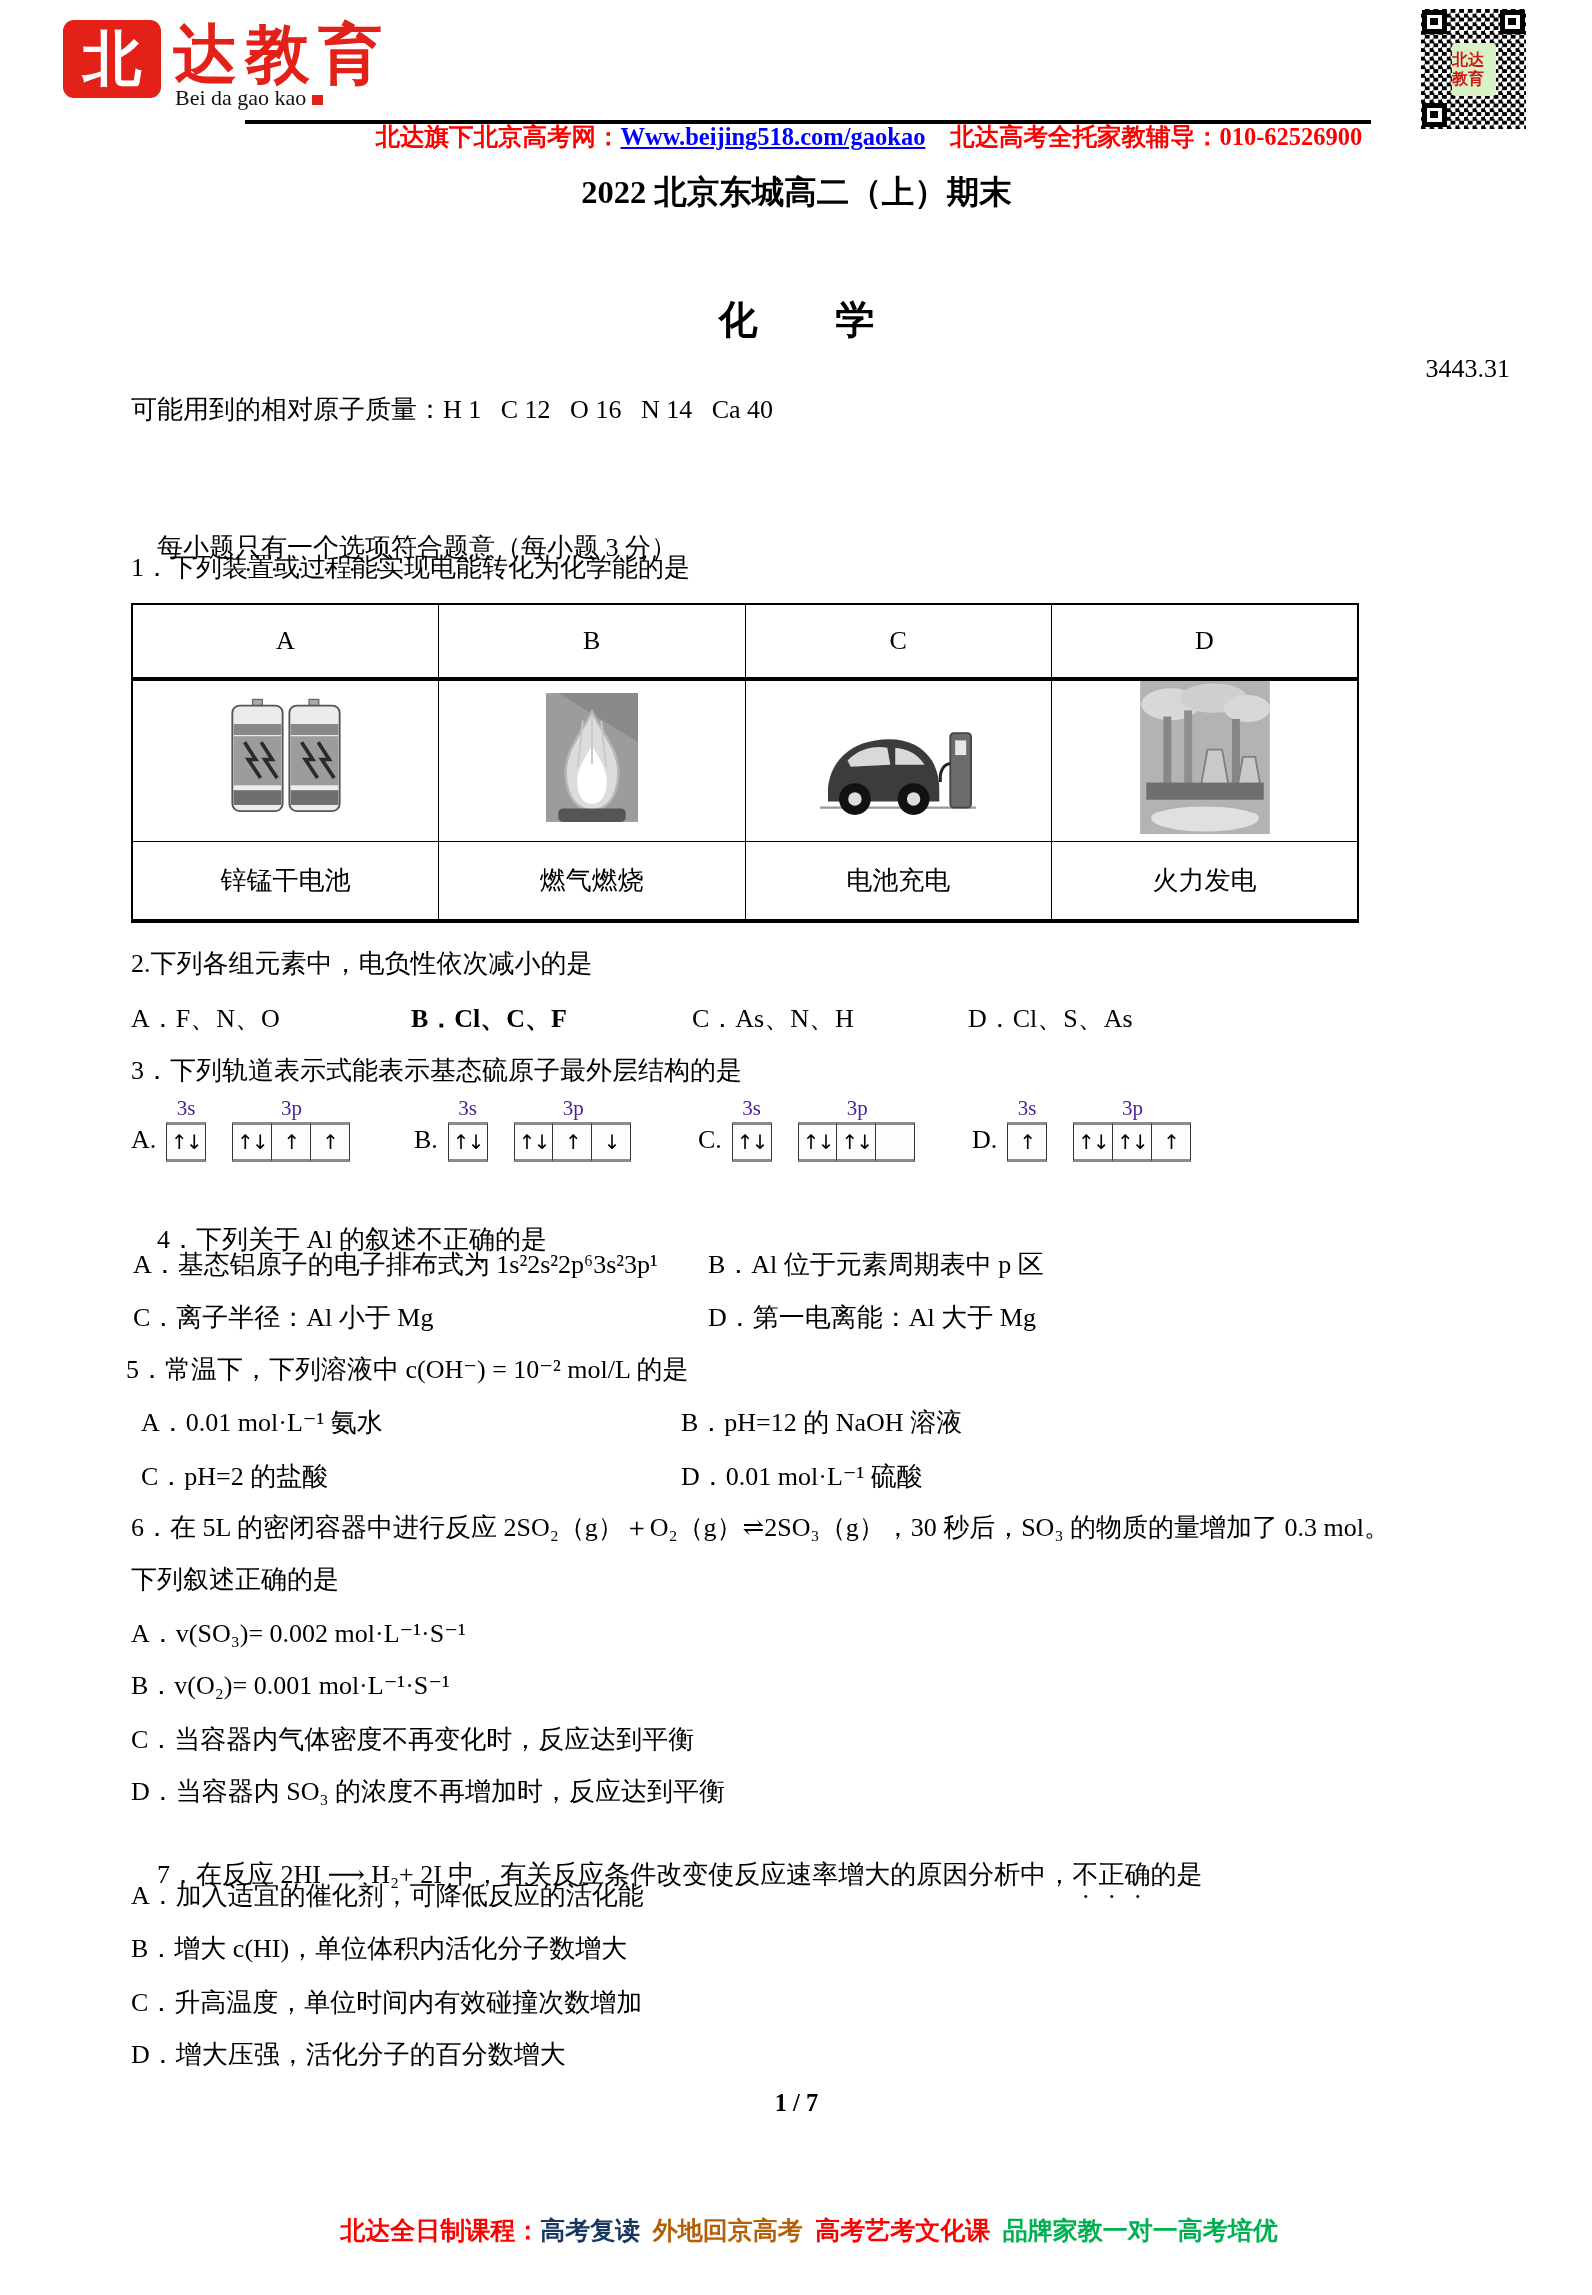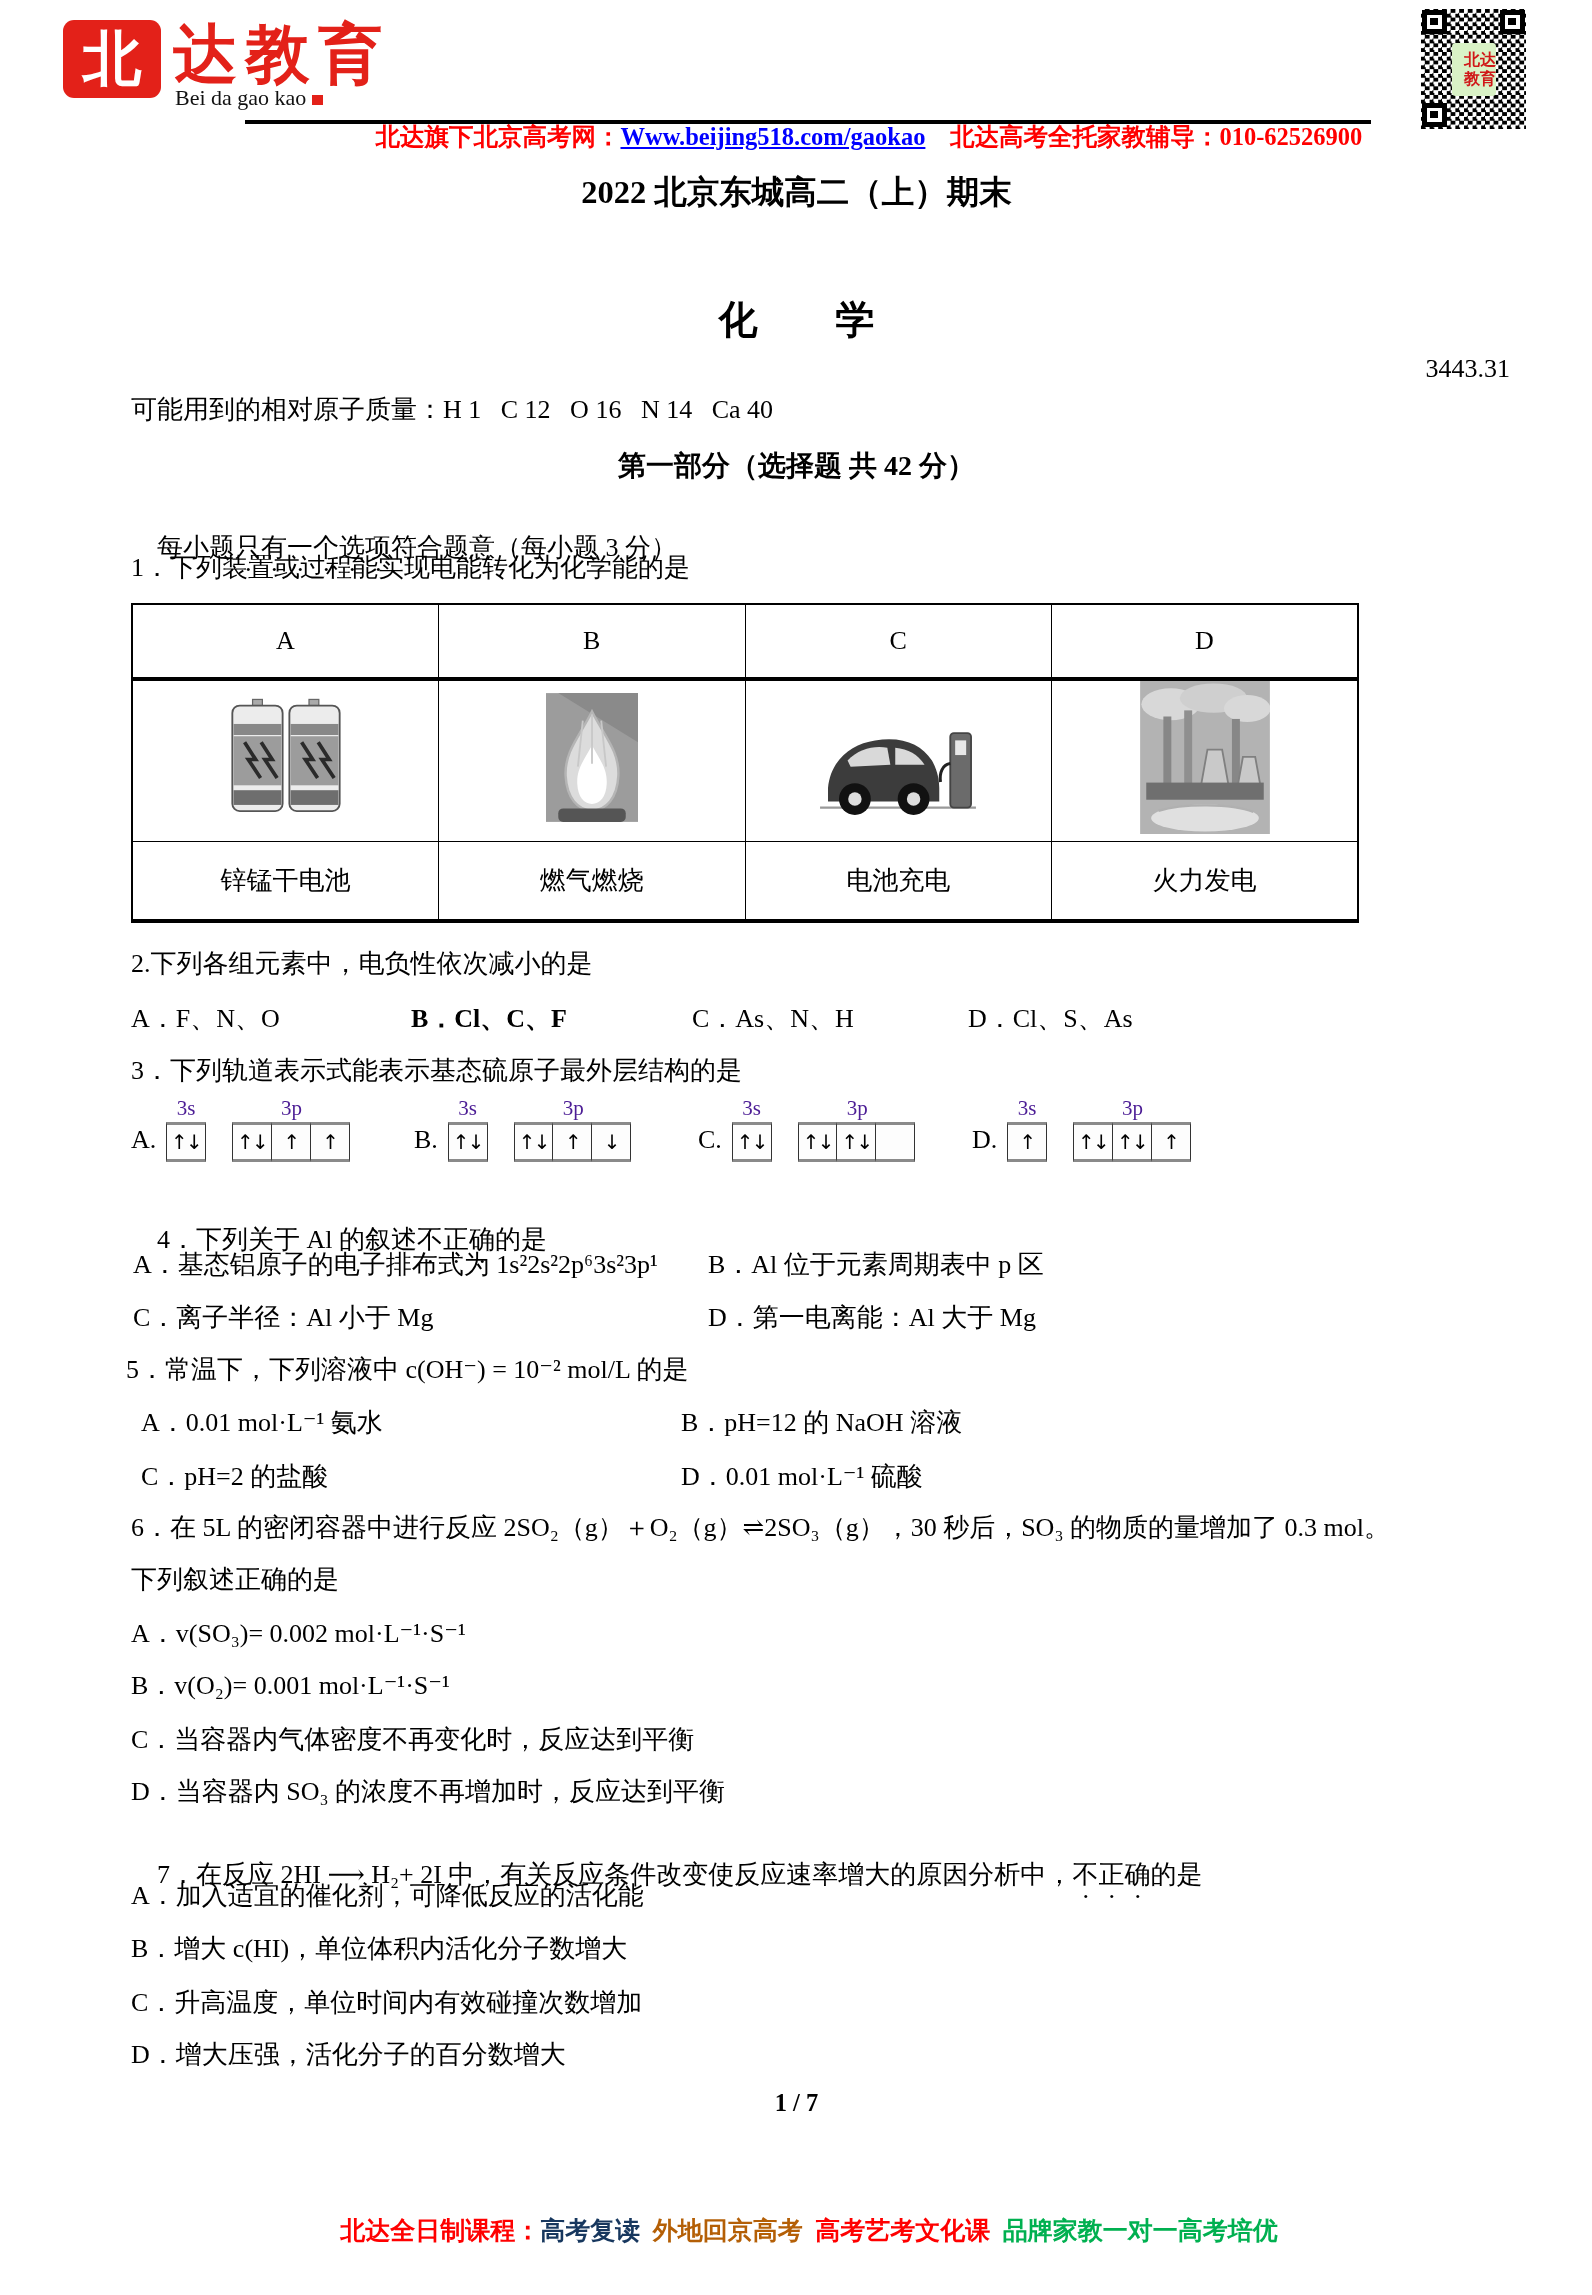--- a/index.html
+++ b/index.html
@@ -22,21 +22,21 @@
   .head-line{position:absolute;left:351px;top:92px;font-size:24.5px;font-weight:bold;white-space:pre;}
   .head-line .url{color:#0000ff;text-decoration:underline;cursor:pointer;}
   .head-rule{position:absolute;left:245px;top:120px;width:1126px;height:3.7px;background:#000;}
   
   .qr{position:absolute;left:1421px;top:8.6px;width:105px;height:120px;
       background:conic-gradient(#000 25%,#fff 0 50%,#000 0 75%,#fff 0) 0 0/8.6px 8.6px;outline:2.5px solid #fff;}
   .finder{position:absolute;width:24.5px;height:24.5px;border:5.5px solid #000;background:#fff;box-sizing:border-box;}
   .finder::after{content:"";position:absolute;left:3.1px;top:3.1px;width:7.4px;height:7.4px;background:#000;}
   .f-tl{left:1.2px;top:1.2px;} .f-tr{right:1.2px;top:1.2px;} .f-bl{left:1.2px;bottom:1.2px;}
   .qr-label{position:absolute;left:31px;top:34px;width:44px;height:53px;background:#d9f2c6;border-radius:3.7px;
-            display:flex;flex-direction:column;align-items:flex-end;justify-content:center;}
+            display:flex;flex-direction:column;align-items:flex-start;justify-content:center;}
   .qr-label span{color:#d01818;font-size:16px;font-weight:bold;line-height:1.2;}
   
   .qtable{position:absolute;left:131px;top:603px;width:1228px;border-collapse:collapse;table-layout:fixed;
           text-align:center;font-size:26px;}
   .qtable td{border:1.8px solid #000;padding:0;}
   .qtable tr.hdr td{height:72px;border-bottom:4.3px solid #000;}
   .qtable tr.img td{height:139px;vertical-align:middle;}
   .qtable tr.cap td{height:77px;border-bottom:4.3px solid #000;}
   
   .orb{position:absolute;top:1096px;display:flex;align-items:flex-end;}
@@ -79,21 +79,20 @@
       <span data-bind="header.qr_label_line1">北达</span>
       <span data-bind="header.qr_label_line2">教育</span>
     </div>
   </div>
 
   <div class="line center bold" style="top:173px;font-size:32.5px;" data-bind="title.line1">2022 北京东城高二（上）期末</div>
   <div class="line center bold" style="top:256px;font-size:39px;margin-top:41px;" data-bind="title.line2">化　　学</div>
   <div class="line" style="top:354px;right:83px;font-size:26px;" data-bind="title.date">3443.31</div>
 
   <div class="line" style="left:131px;top:395px;" data-bind="intro.atomic_mass">可能用到的相对原子质量：H 1   C 12   O 16   N 14   Ca 40</div>
-  <div class="line center bold" style="top:449px;font-size:28px;" data-bind="intro.part1_heading">第一部分（选择题 共 42 分）</div>
 
   <div class="line" style="left:131px;top:502px;">
     <span data-bind="intro.note_pre">每小题</span><span class="em-dots" data-bind="intro.note_em">只有一个选项</span><span data-bind="intro.note_post">符合题意（每小题 3 分）</span>
   </div>
 
   <div class="line" style="left:131px;top:553px;" data-bind="q1.title">1．下列装置或过程能实现电能转化为化学能的是</div>
 
   <table class="qtable" style="border:2.5px solid #000;">
     <tbody>
         <tr class="hdr">

